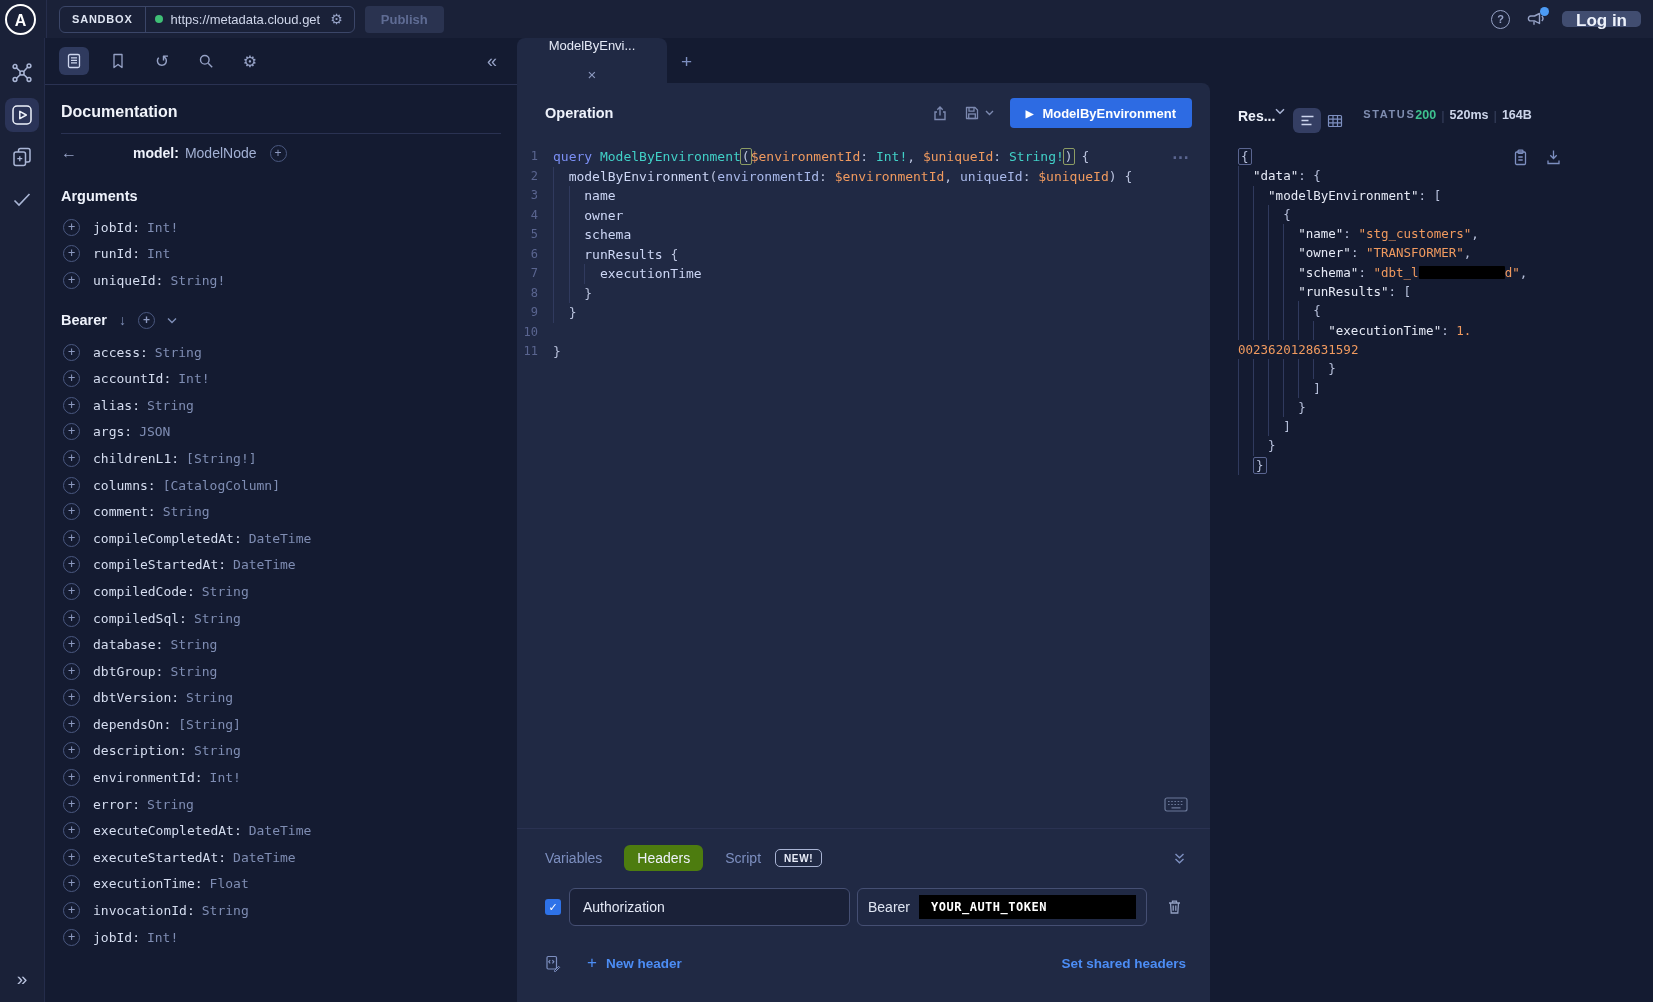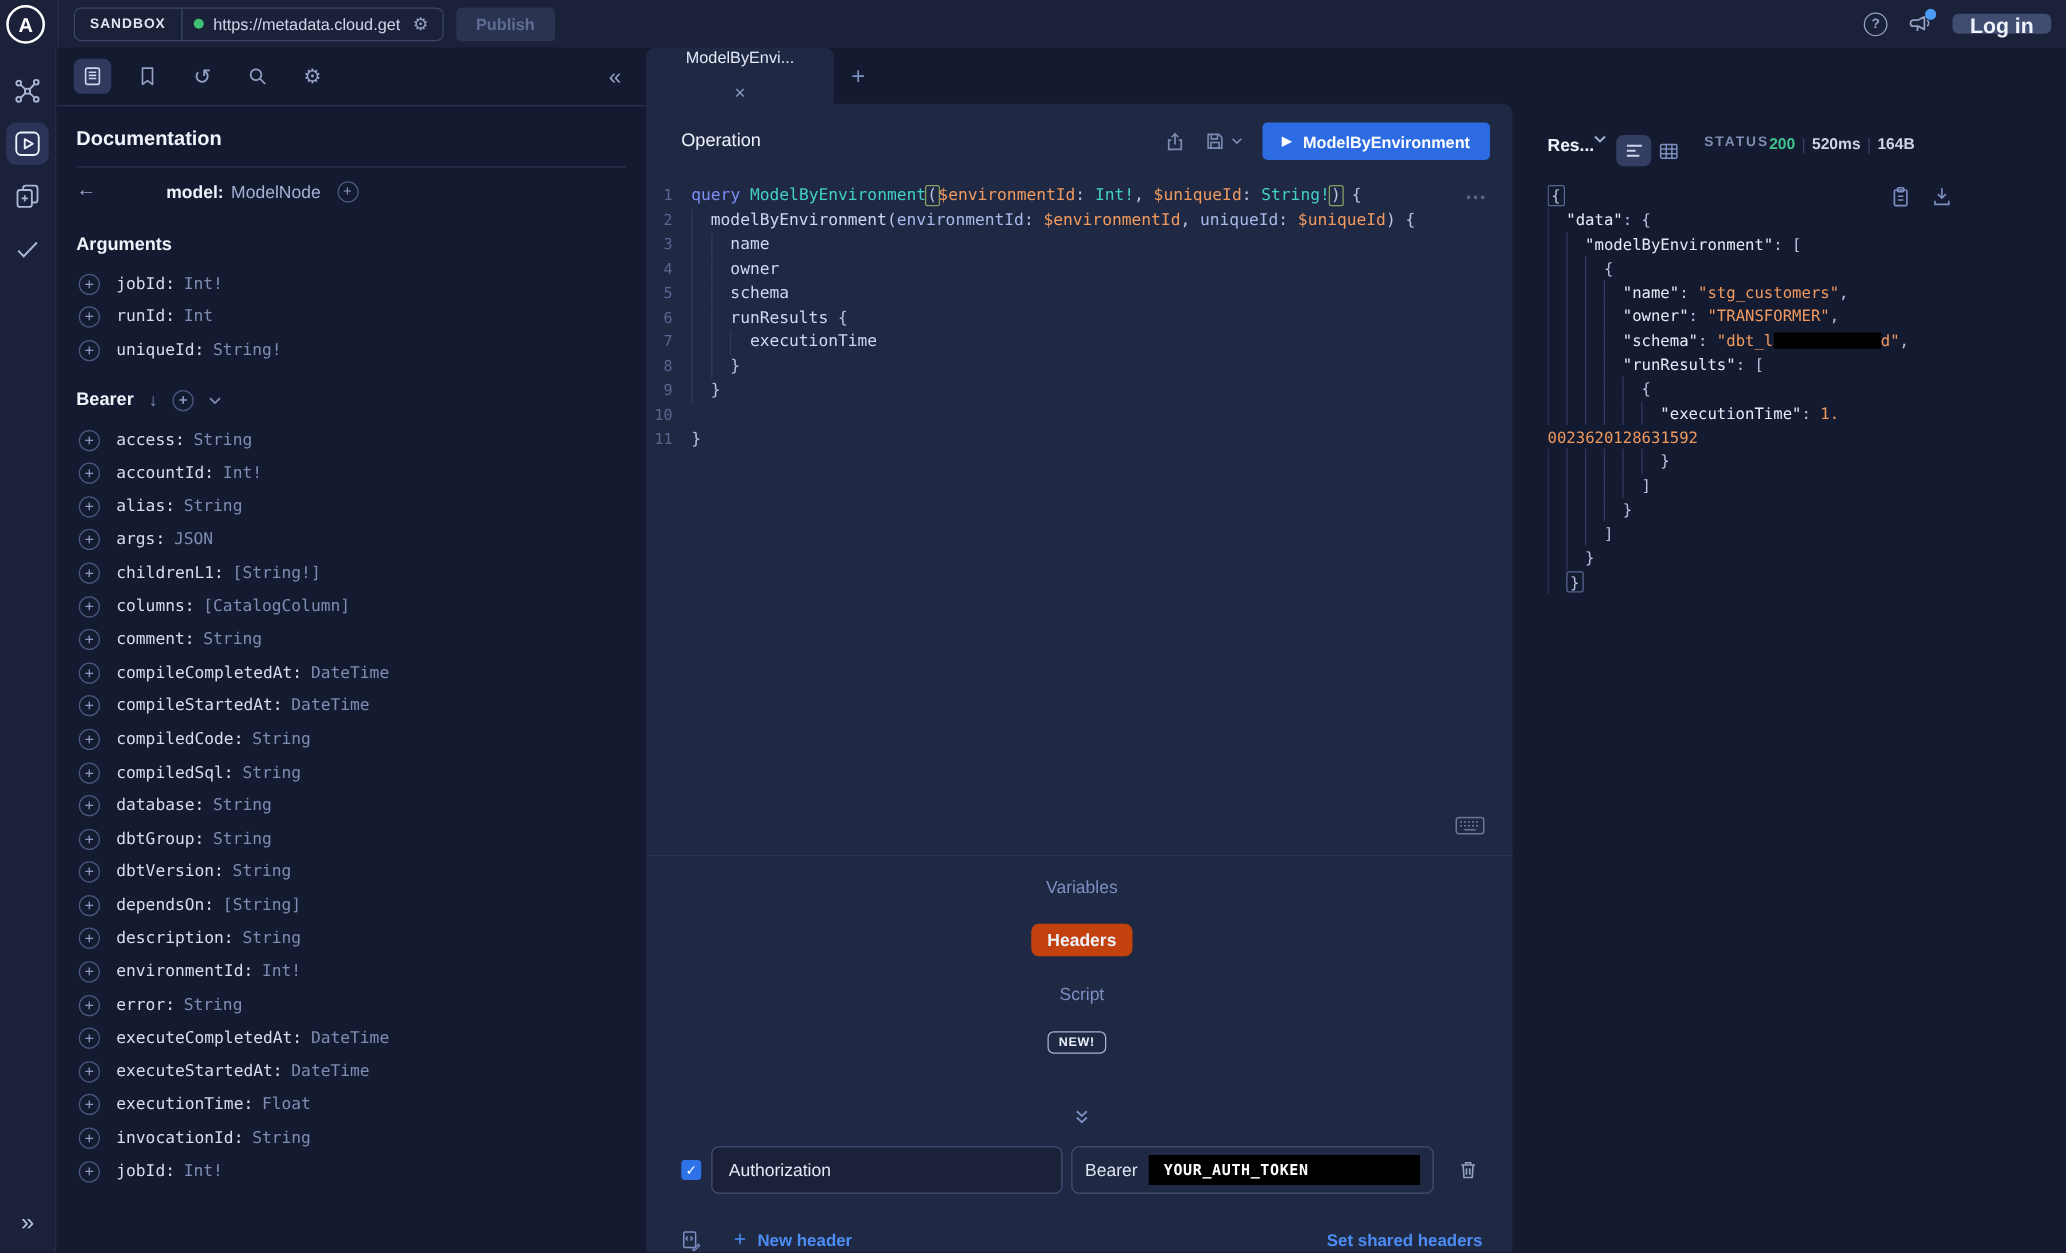--- a/index.html
+++ b/index.html
@@ -66,21 +66,21 @@
   
   .center{width:693px;flex:0 0 693px;display:flex;flex-direction:column;margin-right:18px;min-height:0;}
   .tabbar{height:45px;flex:0 0 45px;display:flex;align-items:flex-end;}
   .tab{width:150px;height:45px;background:var(--card);border-radius:8px 8px 0 0;display:flex;align-items:center;
     padding:0 14px;gap:10px;flex-direction:column;}
   .tab-title{font-size:13px;color:#e4e9f6;white-space:nowrap;overflow:hidden;text-overflow:ellipsis;flex:1;}
   .tab-close{color:#8d9ac0;font-size:15px;}
   .tab-add{color:#7d8fc0;font-size:19px;margin-left:14px;margin-bottom:10px;}
   .card{flex:1;background:var(--card);border-radius:0 8px 0 0;display:flex;flex-direction:column;min-height:0;}
   .op-header{height:60px;flex:0 0 60px;display:flex;align-items:center;padding:0 18px 0 28px;gap:16px;}
-  .op-title{font-size:14.5px;font-weight:normal;color:#eef2fb;flex:1;}
+  .op-title{font-size:14.5px;font-weight:bold;color:#eef2fb;flex:1;}
   .op-icon{color:#7c89b0;display:flex;align-items:center;}
   .save-group{display:flex;align-items:center;gap:5px;color:#7c89b0;}
   .run-btn{background:var(--runblue);color:#fff;border:none;border-radius:4px;height:30px;padding:0 16px;
     display:flex;align-items:center;gap:9px;font-size:13px;font-weight:bold;font-family:inherit;}
   .run-play{font-size:10px;}
   .editor{flex:1;position:relative;padding-top:4px;min-height:0;}
   .code-line{display:flex;font-family:"DejaVu Sans Mono",monospace;font-size:13px;line-height:19.5px;height:19.5px;}
   .lnum{width:36px;flex:0 0 36px;text-align:right;padding-right:15px;color:var(--lnum);font-size:12px;}
   .lbody{white-space:pre;}
   .guide{display:inline-block;width:2ch;height:19.5px;border-left:1px solid var(--guide);vertical-align:top;}
@@ -89,23 +89,23 @@
   .tk-p{color:var(--punct);}
   .tk-match{color:var(--punct);border:1px solid #8c9c64;border-radius:2px;padding:0 1px;margin:0 -1px;}
   .tk-pm{color:var(--punct);border:1px solid #5a6590;border-radius:2px;padding:0 2px;}
   .tk-key{color:#e6eaf6;} .tk-str{color:var(--orange);} .tk-num{color:var(--orange);}
   .tk-redact{display:inline-block;width:86px;height:13px;background:#000;vertical-align:-2px;border-radius:1px;}
   .editor-more{position:absolute;top:4px;right:20px;color:#5a6590;font-size:17px;font-weight:bold;letter-spacing:1px;}
   .kbd-btn{position:absolute;bottom:16px;right:22px;color:#6b7899;display:flex;}
   .card-divider{height:1px;flex:0 0 1px;background:var(--border);}
   
   .req-section{flex:0 0 173px;padding:16px 24px 0 28px;display:flex;flex-direction:column;}
-  .req-tabs{display:flex;align-items:center;gap:22px;flex-direction:column;}
+  .req-tabs{display:flex;align-items:center;gap:22px;}
   .req-tab{font-size:14px;color:#7d8fc0;}
-  .req-tab.active{background:#c2410c;color:#eef1fa;font-weight:bold;padding:5px 13px;border-radius:6px;}
+  .req-tab.active{background:#4d7c0f;color:#eef1fa;font-weight:normal;padding:5px 13px;border-radius:6px;}
   .new-badge{border:1px solid #a9b4d4;border-radius:5px;padding:2.5px 8px;font-size:10px;font-weight:bold;
     letter-spacing:.6px;color:#e8ecf8;margin-left:-8px;}
   .req-tabs-spacer{flex:1;}
   .dbl-chev{color:#7d8fc0;display:flex;}
   .hdr-row{display:flex;align-items:center;margin-top:17px;gap:8px;}
   .checkbox{width:16px;height:16px;flex:0 0 16px;background:#2e72e8;border-radius:3px;color:#fff;font-size:11px;
     display:flex;align-items:center;justify-content:center;}
   .hdr-key{width:281px;height:38px;border:1px solid var(--input-border);border-radius:6px;background:#1a2138;
     color:#e3e8f5;font-size:14px;font-family:inherit;padding:0 13px;}
   .hdr-value{width:290px;height:38px;border:1px solid var(--input-border);border-radius:6px;display:flex;

